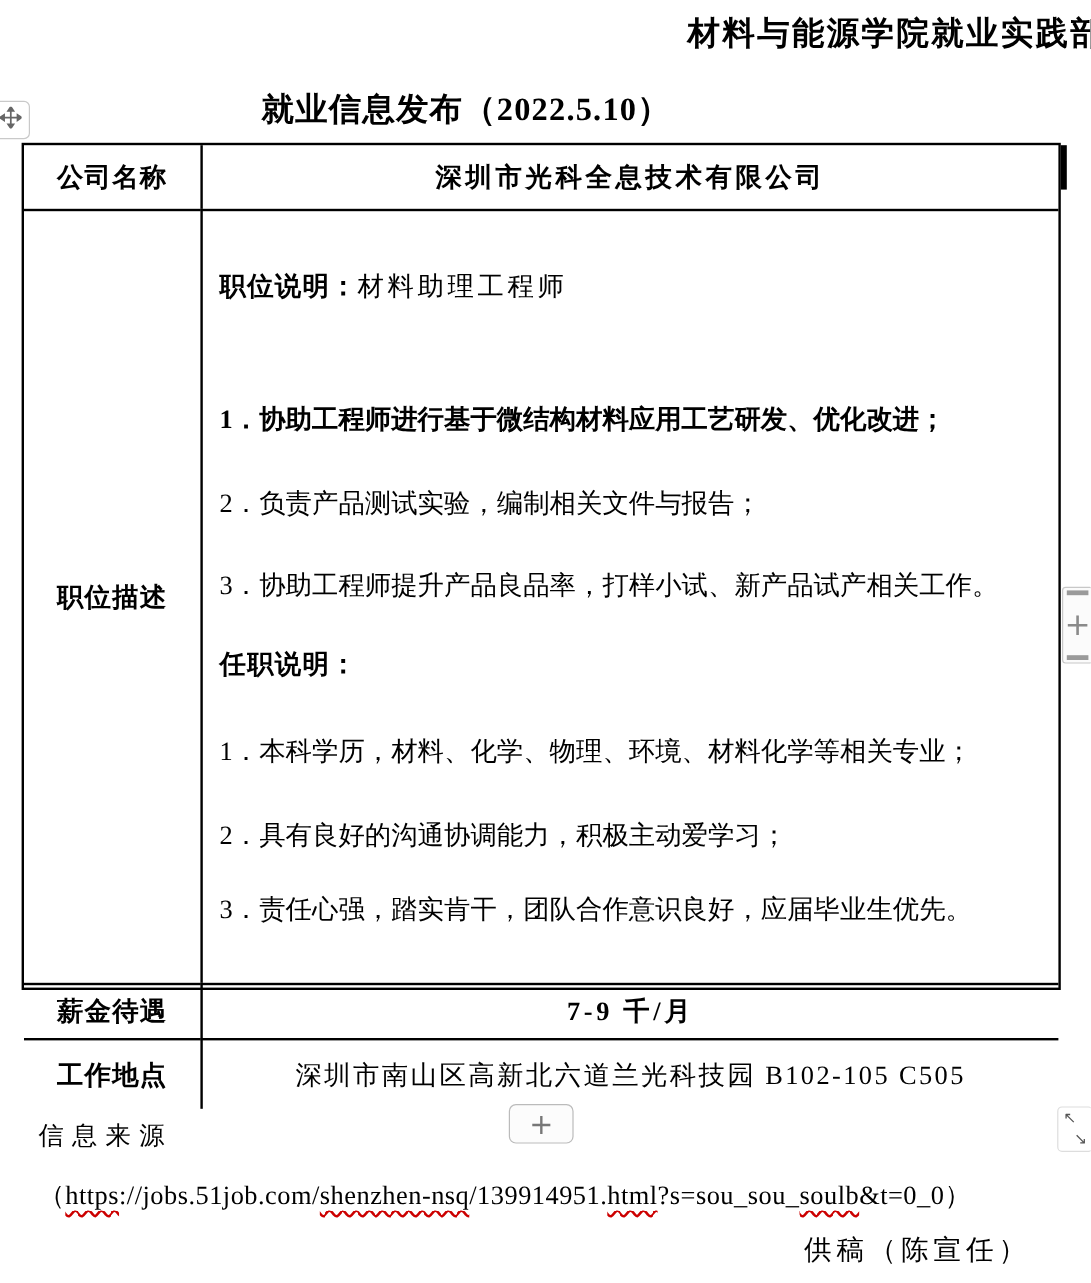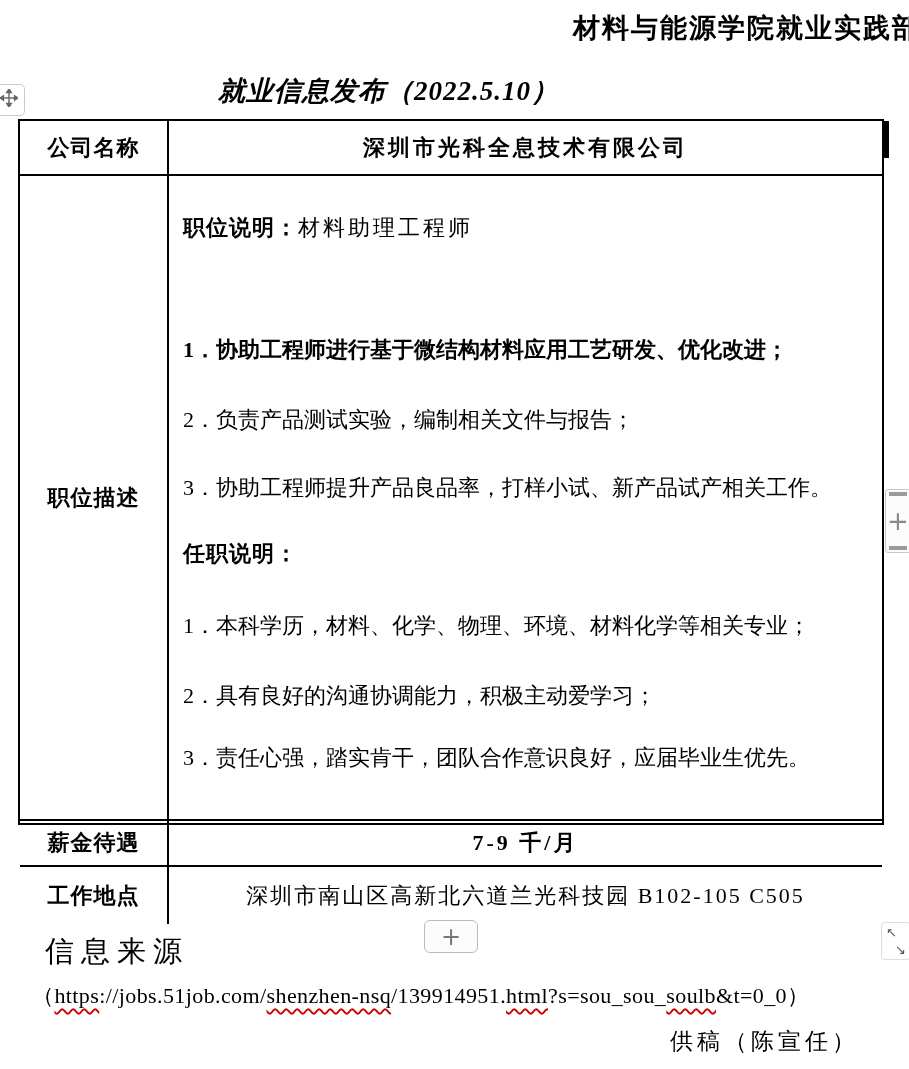--- a/index.html
+++ b/index.html
@@ -2,43 +2,43 @@
 <html><head>
 <meta charset="utf-8">
 <style>
   html,body{margin:0;padding:0;background:#fff;}
   #page{
     position:relative;width:909px;height:1069px;background:#ffffff;
     font-family:"Liberation Serif","DejaVu Serif",serif;color:#000;overflow:hidden;
   }
   .abs{position:absolute;}
   .title{top:10px;left:12px;width:909px;text-align:right;font-size:27px;font-weight:bold;letter-spacing:2px;}
-  .subtitle{top:73px;left:0;width:777px;text-align:center;font-size:27px;font-weight:bold;letter-spacing:1px;font-style:italic;}
+  .subtitle{top:73px;left:0;width:777px;text-align:center;font-size:27px;font-weight:bold;letter-spacing:1px;}
 
   
   .doc-table{
     position:absolute;left:18px;top:119px;width:866px;height:706px;
     display:grid;grid-template-columns:147px 1fr;grid-template-rows:53px 645px 46px 59px;
     border:2px solid #000;box-sizing:border-box;
   }
   .cell{box-sizing:border-box;display:flex;align-items:center;justify-content:center;font-size:22px;}
   .cell.col2{border-left:2px solid #000;}
   .cell.rown{border-top:2px solid #000;}
   .lbl{font-weight:bold;letter-spacing:1px;}
   .val-bold{font-weight:bold;letter-spacing:3px;}
   .val-reg{font-weight:normal;letter-spacing:2px;}
   .content{display:block;position:relative;padding:0;}
   .line{position:absolute;left:14px;right:6px;font-size:22px;line-height:32px;white-space:nowrap;}
   .line .hd{font-weight:bold;letter-spacing:1px;}
   .line .reg{font-weight:normal;letter-spacing:3px;}
-  .l1{top:36px;} .l2{top:88px;} .l3{top:158px;font-weight:bold;} .l4{top:228px;} .l5{top:296px;}
+  .l1{top:47px;} .l2{top:88px;} .l3{top:158px;font-weight:bold;} .l4{top:228px;} .l5{top:296px;}
   .l6{top:362px;} .l7{top:434px;} .l8{top:504px;} .l9{top:566px;}
 
   
-  .source-label{left:45px;top:932px;font-size:29px;letter-spacing:7px;}
+  .source-label{left:32px;top:932px;font-size:21px;letter-spacing:7px;}
   .source-url{left:32px;top:981px;font-size:22px;letter-spacing:0.4px;white-space:nowrap;}
   .squiggle{text-decoration-line:underline;text-decoration-style:wavy;text-decoration-color:#cc0000;text-decoration-thickness:1.5px;text-underline-offset:5px;}
   .credit{right:50px;top:1026px;font-size:23px;letter-spacing:4px;}
 
   
   .move-handle{left:-7px;top:84px;width:30px;height:30px;border:1px solid #c9c9c9;border-radius:5px;
     background:#fff;display:flex;align-items:center;justify-content:center;z-index:5;}
   .text-cursor{left:884px;top:121px;width:5px;height:37px;background:#000;}
   .right-plus{left:885px;top:489px;width:24px;height:62px;border:1px solid #c8c8c8;border-radius:3px;
     background:#fbfbfb;z-index:5;display:flex;align-items:center;justify-content:center;

